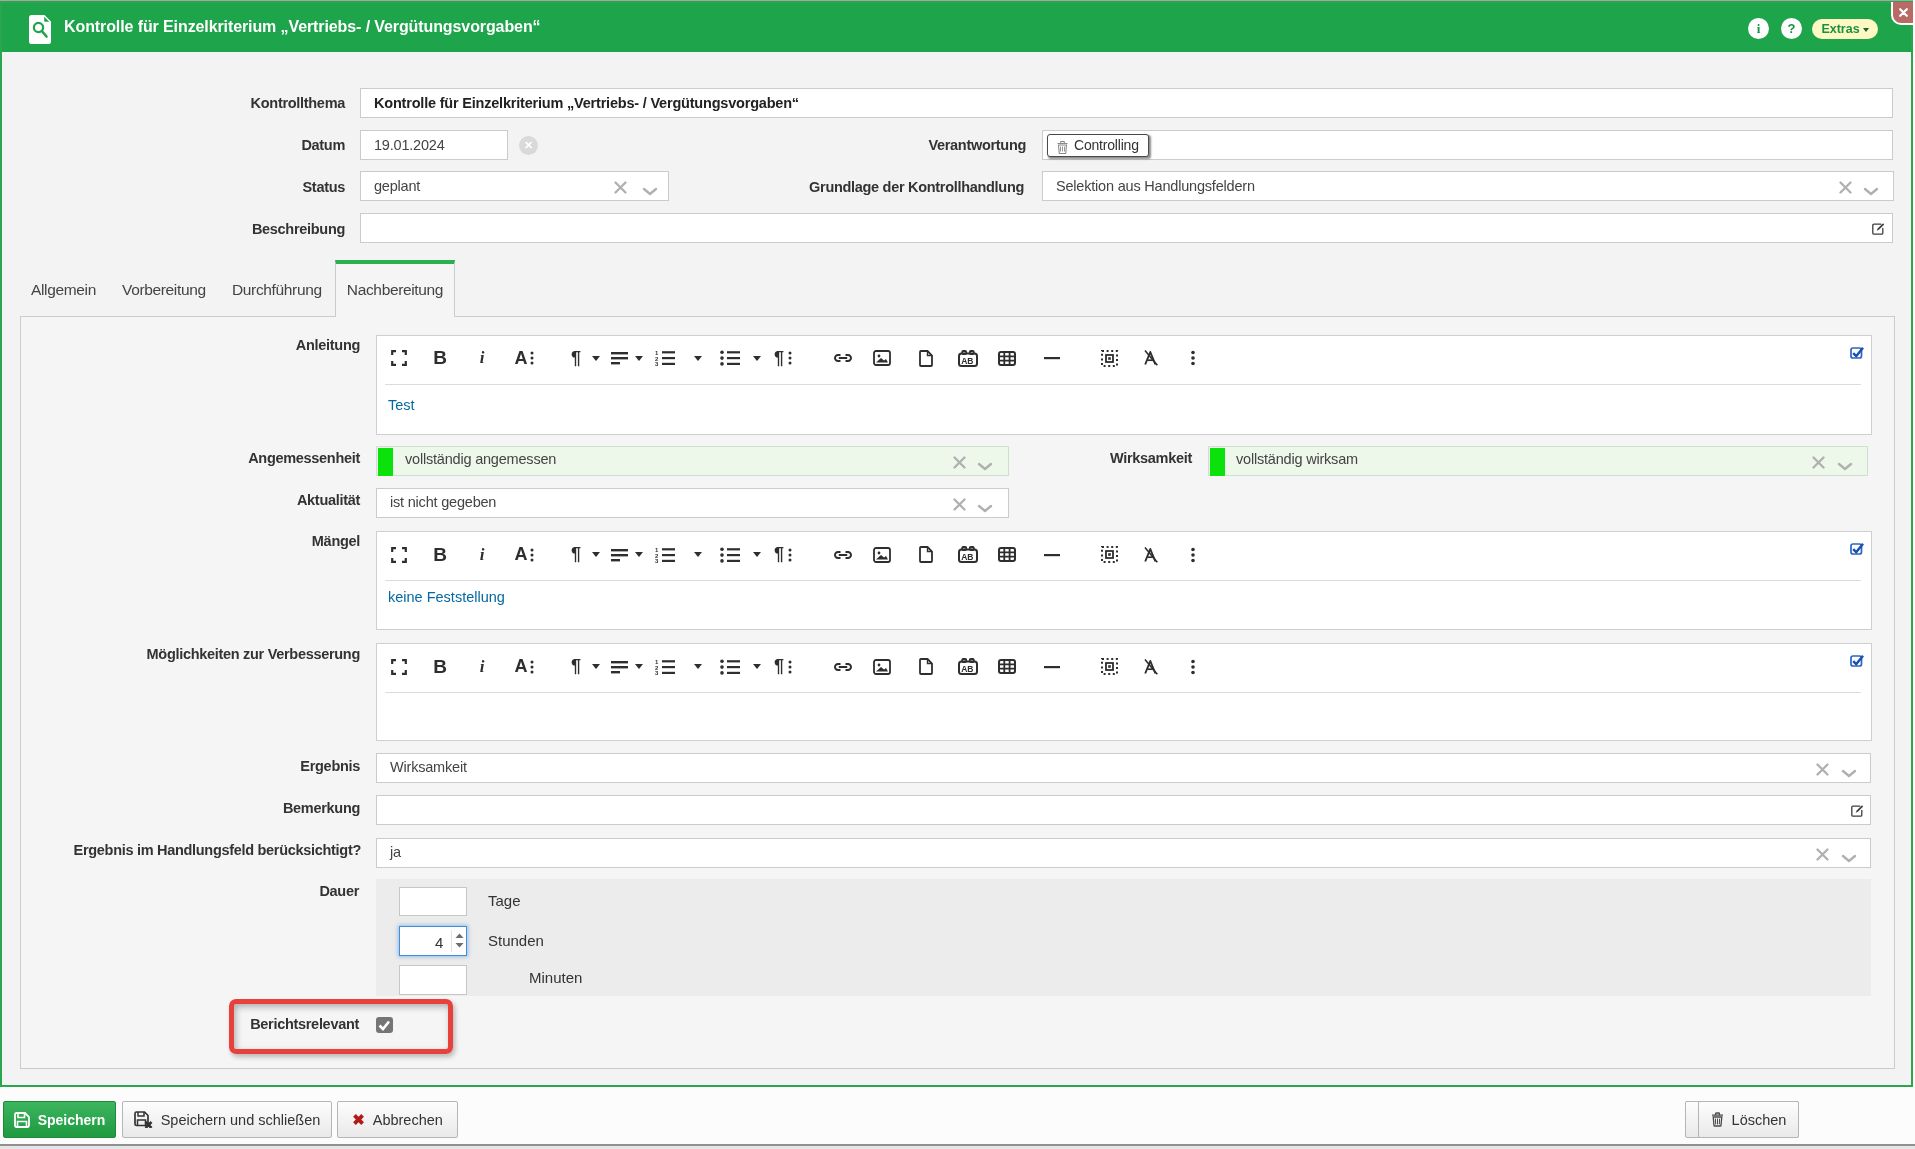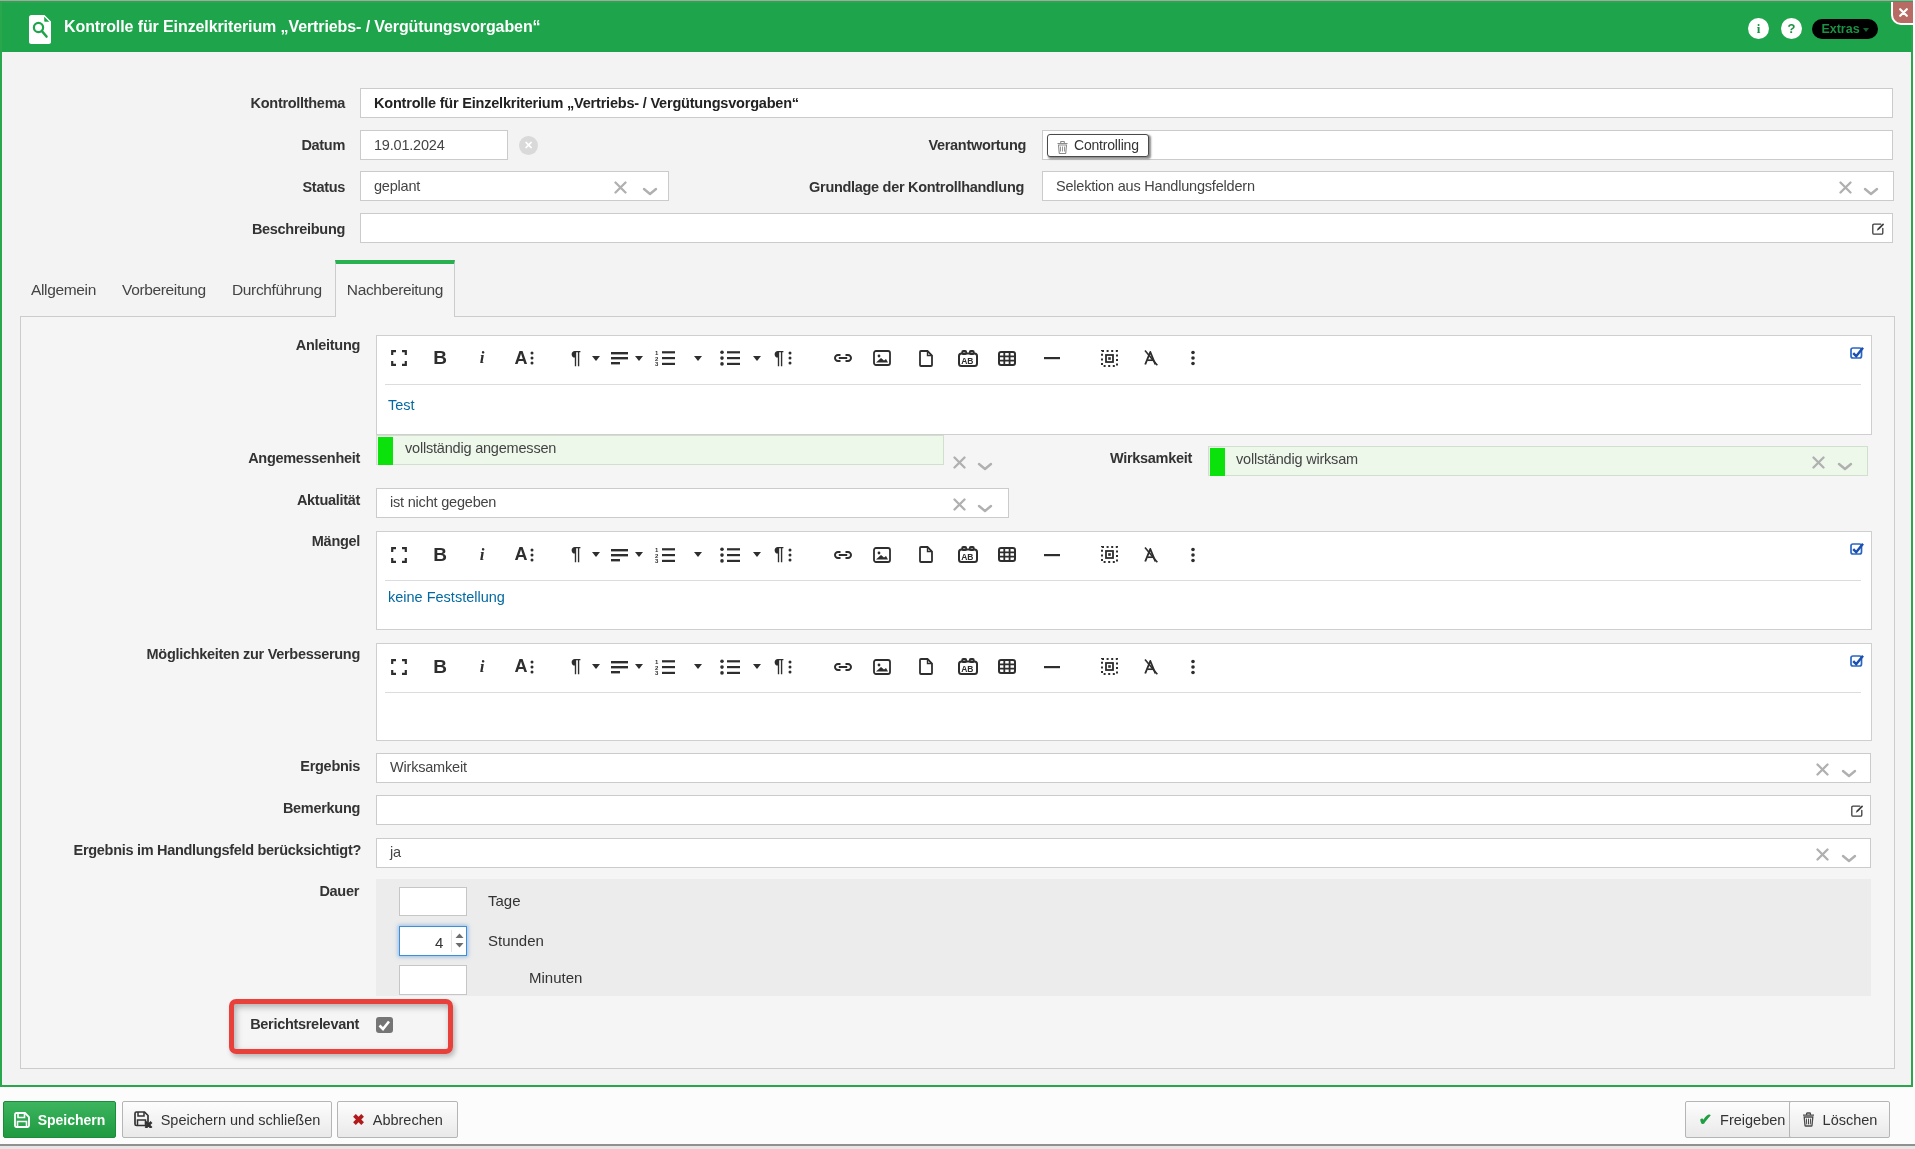--- a/index.html
+++ b/index.html
@@ -3,21 +3,21 @@
 *{margin:0;padding:0;box-sizing:border-box;}
 html,body{width:1915px;height:1149px;overflow:hidden;background:#fff;
   font-family:"Liberation Sans",sans-serif;}
 .abs{position:absolute;}
 .frame{position:absolute;left:0;top:1px;width:1913px;height:1086px;
   border:2px solid #28a74c;background:#f3f3f3;}
 .hdr{position:absolute;left:2px;top:3px;width:1909px;height:49px;background:#1ea54b;}
 .hdr .title{position:absolute;left:62px;top:15px;color:#fff;font-size:16px;font-weight:700;letter-spacing:-0.1px;}
 .circbtn{position:absolute;top:15px;width:21px;height:21px;border-radius:50%;background:#fff;
   color:#1a9143;font-weight:700;font-size:13px;text-align:center;line-height:21px;}
-.extras{position:absolute;left:1810px;top:16px;width:66px;height:20px;border-radius:10px;background:#000000;
+.extras{position:absolute;left:1810px;top:16px;width:66px;height:20px;border-radius:10px;background:#fef9c3;
   color:#1a9143;font-weight:700;font-size:12.5px;text-align:center;line-height:20px;}
 .extras .car{display:inline-block;width:0;height:0;border-left:3.5px solid transparent;
   border-right:3.5px solid transparent;border-top:4.5px solid #156232;margin-left:3px;vertical-align:middle;}
 .redbadge{position:absolute;left:1891px;top:2px;width:22px;height:23px;background:#b76b64;
   border-left:2px solid #fff;border-bottom:2px solid #fff;border-bottom-left-radius:10px;
   color:#fff;font-weight:700;font-size:11px;text-align:center;line-height:21px;}
 .lbl{position:absolute;width:420px;text-align:right;font-weight:700;font-size:14.5px;letter-spacing:-0.3px;color:#333;}
 .tin{position:absolute;height:30px;background:#fff;border:1px solid #cbcbcb;font-size:14.5px;letter-spacing:-0.2px;color:#444;}
 .tin .v{position:absolute;left:13px;top:6px;white-space:nowrap;}
 .tabtxt{position:absolute;font-size:15.5px;letter-spacing:-0.35px;color:#444;}
@@ -258,21 +258,21 @@
       </svg>
     </div>
     <div class="tbline"></div>
     <div class="edtxt" style="top:61px">Test</div>
     <div class="bluechk"><svg width="14" height="13" viewBox="0 0 14 13">
         <rect x="1" y="2" width="10.5" height="10" rx="2" fill="#fff" stroke="#2a66c4" stroke-width="1.7"></rect>
         <path d="M3.2 7.2 L6.2 10.2 L13 1.8" stroke="#1d50ae" stroke-width="2.5" fill="none"></path>
       </svg></div>
   </div>
 <div class="lbl" style="left:-60px;top:449.5px;width:420px">Angemessenheit</div>
-<div class="gsel" style="left:376px;top:435px;width:568px;text-align:center;">
+<div class="gsel" style="left:376px;top:446px;width:633px;text-align:center;">
     <div class="gblock"></div>
     <div class="abs" style="left:28px;top:4px;font-size:14.5px;letter-spacing:-0.2px;color:#444;">vollständig angemessen</div>
   </div>
 <div class="abs" style="left:952.5px;top:454.5px"><svg width="13.0" height="13.0" viewBox="0 0 13.0 13.0">
       <path d="M1.5 1.5 L11.5 11.5 M11.5 1.5 L1.5 11.5" stroke="#b0b0b0" stroke-width="2.3" stroke-linecap="round" fill="none"></path>
     </svg></div>
 <div class="abs" style="left:977px;top:457px"><svg width="16" height="9" viewBox="0 0 16 9">
       <path d="M2 2 L8.0 7 L14 2" stroke="#b0b0b0" stroke-width="2.4" stroke-linecap="round" stroke-linejoin="round" fill="none"></path>
     </svg></div>
 <div class="lbl" style="left:772px;top:449.5px;width:420px">Wirksamkeit</div>
@@ -647,18 +647,18 @@
       <path d="M3.5 15 V9.5 H12.5 V15" fill="none" stroke="#fff" stroke-width="1.6"></path>
     </svg>Speichern</div>
 <div class="btn" style="left:122px;width:210px;"><svg width="19" height="17" viewBox="0 0 19 17">
       <path d="M1 2.5 Q1 1 2.5 1 H10.5 L14 4.5 V13 Q14 14.5 12.5 14.5 H2.5 Q1 14.5 1 13 Z" fill="none" stroke="#333" stroke-width="1.7"></path>
       <path d="M4 1 V5 H10 V1" fill="none" stroke="#333" stroke-width="1.5"></path>
       <path d="M3.5 14.5 V9 H11.5 V14.5" fill="none" stroke="#333" stroke-width="1.5"></path>
       <path d="M11.5 11 L17.5 17 M17.5 11 L11.5 17" stroke="#333" stroke-width="2.6"></path>
     </svg>Speichern und schließen</div>
 <div class="btn" style="left:337px;width:121px;"><span style="color:#b11a1a;font-weight:700;font-size:15px;">✖</span>Abbrechen</div>
 <div class="btn" style="left:1685px;width:114px;"><span style="color:#1f9e42;font-weight:700;font-size:16px;">✔</span>Freigeben</div>
-<div class="btn" style="left:1789px;width:101px;"><svg width="13" height="15" viewBox="0 0 13 15">
+<div class="btn" style="left:1698px;width:101px;"><svg width="13" height="15" viewBox="0 0 13 15">
       <path d="M1 3.2 H12 M4.6 3.2 V1.6 Q4.6 1 5.2 1 H7.8 Q8.4 1 8.4 1.6 V3.2" stroke="#4a4a4a" stroke-width="1.3" fill="none"></path>
       <path d="M2.2 5 H10.8 L10 13.4 Q9.93 14 9.3 14 H3.7 Q3.07 14 3 13.4 Z" fill="none" stroke="#4a4a4a" stroke-width="1.3"></path>
       <path d="M6.5 6.6 V12.4 M4.4 6.6 L4.7 12.4 M8.6 6.6 L8.3 12.4" stroke="#4a4a4a" stroke-width="1"></path>
     </svg>Löschen</div>
 <div class="botline1"></div>
 <div class="botline2"></div>
 </body></html>

